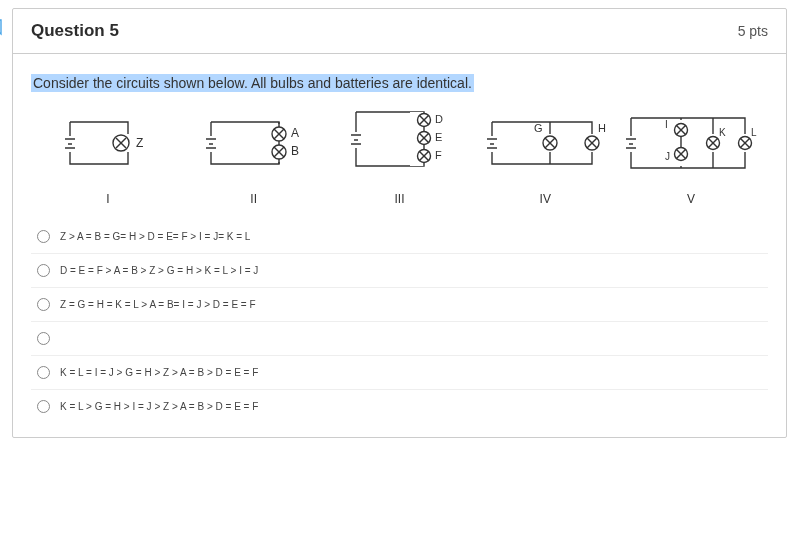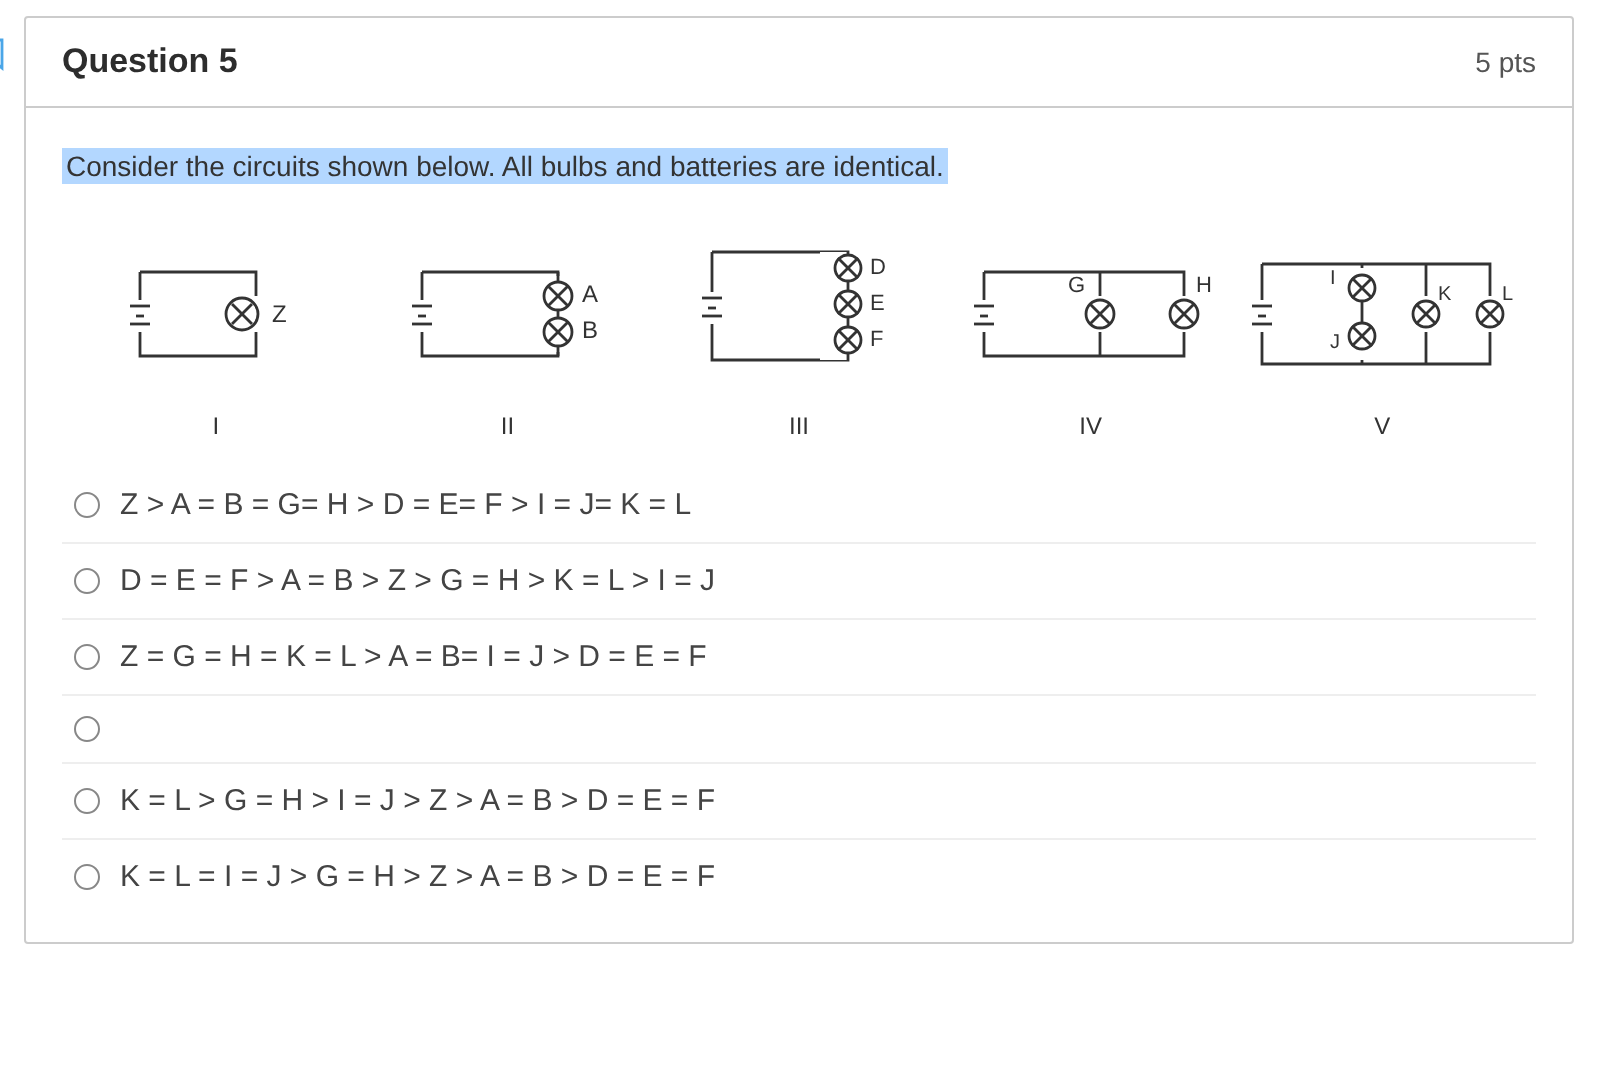--- a/index.html
+++ b/index.html
@@ -30,21 +30,21 @@
   }
   .q-title { font-weight: 700; font-size: 17px; color: #2d2d2d; }
   .q-points { font-size: 14px; color: #555; }
   .question-body { padding: 20px 18px 14px; }
   .prompt {
     display: inline-block;
     background: #b3d7ff;
     color: #333;
     font-size: 14px;
     padding: 1px 2px;
-    margin-bottom: 16px;
+    margin-bottom: 2px;
   }
   .circuits-row {
     display: flex;
     justify-content: space-between;
     align-items: flex-end;
     padding: 0 4px;
     margin-bottom: 8px;
   }
   .circuit-cell {
     flex: 1;
@@ -55,21 +55,21 @@
   }
   .circuit-cell svg { display: block; }
   .roman { font-size: 12px; color: #333; }
   .options { margin-top: 14px; }
   .option {
     display: flex;
     align-items: center;
     gap: 10px;
     padding: 10px 6px;
     border-bottom: 1px solid #eee;
-    font-size: 15px;
+    font-size: 10px;
     color: #444;
   }
   .option:last-child { border-bottom: none; }
   .radio {
     width: 13px; height: 13px;
     border: 1px solid #888;
     border-radius: 50%;
     flex-shrink: 0;
   }
 </style>
@@ -247,23 +247,23 @@
         </div>
         <div class="option">
           <span class="radio"></span>
           <span>Z = G = H = K = L &gt; A = B= I = J &gt; D = E = F</span>
         </div>
         <div class="option">
           <span class="radio"></span>
         </div>
         <div class="option">
           <span class="radio"></span>
+          <span>K = L = I = J &gt; G = H &gt; Z &gt; A = B &gt; D = E = F</span>
+        </div>
+        <div class="option">
+          <span class="radio"></span>
           <span>K = L &gt; G = H &gt; I = J &gt; Z &gt; A = B &gt; D = E = F</span>
-        </div>
-        <div class="option">
-          <span class="radio"></span>
-          <span>K = L = I = J &gt; G = H &gt; Z &gt; A = B &gt; D = E = F</span>
         </div>
       </div>
 
     </div>
   </div>
 </div>
 
 </body></html>

